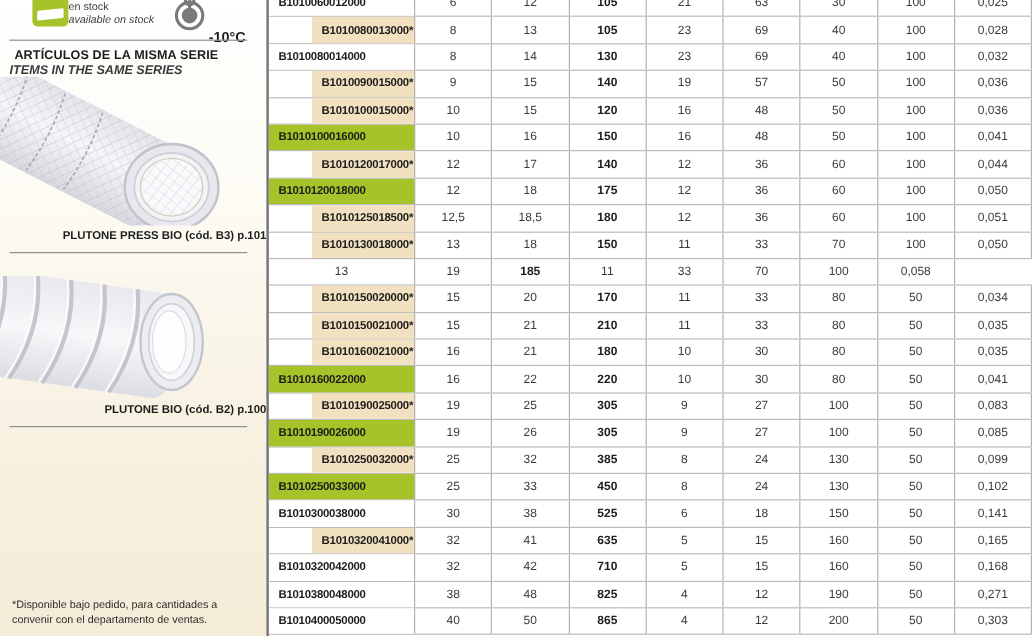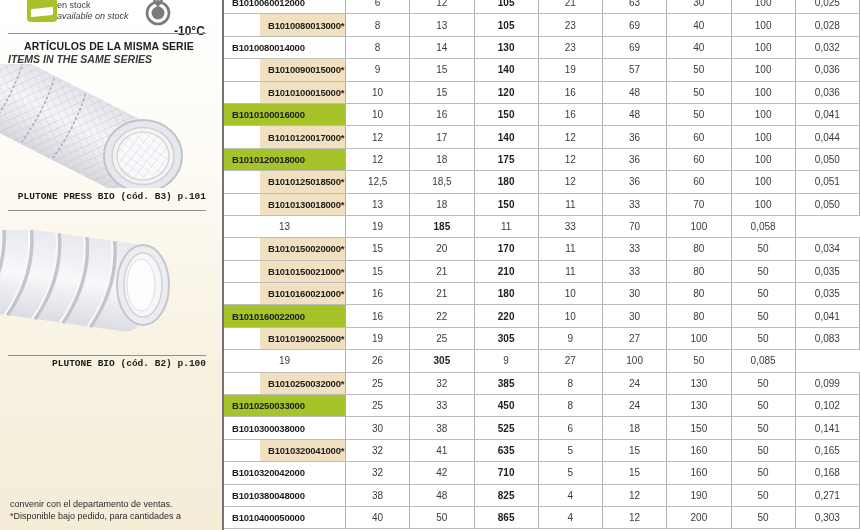--- a/index.html
+++ b/index.html
@@ -18,29 +18,29 @@
   .stock-labels { position:absolute; left:57px; top:0; }
   .stock-es { font-size:9px; color:#3f3f3e; line-height:11px; }
   .stock-en { font-size:9px; color:#3f3f3e; font-style:italic; line-height:11px; }
 
   .thermo { position:absolute; left:143px; top:-4px; width:30px; height:32px; }
   .temp-value { position:absolute; left:174px; top:4px; font-size:12px; font-weight:700; color:#1d1d1b;margin-top:20px; }
 
   .divider { position:absolute; left:8px; width:198px; height:0; border-top:1px solid #8f8f8f; }
   .div-1 { top:33px; } .div-2 { top:210px; } .div-3 { top:355px; }
 
-  .series-es { position:absolute; left:24px; top:40px; font-size:10.5px; font-weight:700; color:#1d1d1b; letter-spacing:.1px; }
+  .series-es { position:absolute; left:12px; top:40px; font-size:10.5px; font-weight:700; color:#1d1d1b; letter-spacing:.1px; }
   .series-en { position:absolute; left:8px; top:53px; font-size:10.5px; font-weight:700; font-style:italic; color:#3a3a39; }
 
   .hose-img-1 { position:absolute; left:0; top:64px; width:215px; height:124px; }
   .hose-img-2 { position:absolute; left:0; top:230px; width:215px; height:102px; }
 
-  .caption { position:absolute; left:8px; width:198px; text-align:right;
-             font-size:9.5px; font-weight:700; color:#1d1d1b;font-family:Liberation Mono, monospace; }
-  .cap-1 { top:191px; } .cap-2 { top:336px;margin-top:22px; }
+  .caption { position:absolute; left:24px; width:198px; text-align:right;
+             font-size:9.5px; font-weight:700; color:#1d1d1b; }
+  .cap-1 { top:191px; } .cap-2 { top:336px; }
 
   .footnote { position:absolute; left:10px; top:499px; width:200px;
               font-size:9px; line-height:11.5px; color:#2b2b2b; }
 
   
   .table-area { position:absolute; left:222px; top:0; width:638px; height:530px;
                 overflow:hidden; border-left:2px solid #737373; background:#fff; }
   .spec-table { margin-top:-8px; }
   .trow { display:grid; grid-template-columns:122px repeat(8, 1fr); height:22.4px;
           border-bottom:1px solid #bcbcbc; }
@@ -138,22 +138,22 @@
       </g>
       <ellipse cx="143" cy="55" rx="26" ry="40" fill="#ececf1" stroke="#c6c6d0" stroke-width="2"></ellipse>
       <ellipse cx="143" cy="55" rx="19" ry="32" fill="#f7f7fa" stroke="#d2d2db" stroke-width="1.5"></ellipse>
       <ellipse cx="141" cy="55" rx="14" ry="26" fill="#fdfdfe" stroke="#dddde4" stroke-width="1"></ellipse>
     </svg>
     <div class="caption cap-2">PLUTONE BIO (cód. B2) p.100</div>
 
     <div class="divider div-3"></div>
 
     <div class="footnote">
+      <div>*Disponible bajo pedido, para cantidades a</div>
       <div>convenir con el departamento de ventas.</div>
-      <div>*Disponible bajo pedido, para cantidades a</div>
     </div>
   </aside>
 
   <main class="table-area">
     <div class="spec-table">
         <div class="trow">
           <div class="cell code hl-none">B1010060012000</div>
           <div class="cell val">6</div>
           <div class="cell val">12</div>
           <div class="cell val bold">105</div>
@@ -321,20 +321,21 @@
           <div class="cell val">19</div>
           <div class="cell val">25</div>
           <div class="cell val bold">305</div>
           <div class="cell val">9</div>
           <div class="cell val">27</div>
           <div class="cell val">100</div>
           <div class="cell val">50</div>
           <div class="cell val">0,083</div>
         </div>
         <div class="trow">
+          <div class="cell code hl-green">B1010190026000</div>
           <div class="cell val">19</div>
           <div class="cell val">26</div>
           <div class="cell val bold">305</div>
           <div class="cell val">9</div>
           <div class="cell val">27</div>
           <div class="cell val">100</div>
           <div class="cell val">50</div>
           <div class="cell val">0,085</div>
         </div>
         <div class="trow">

